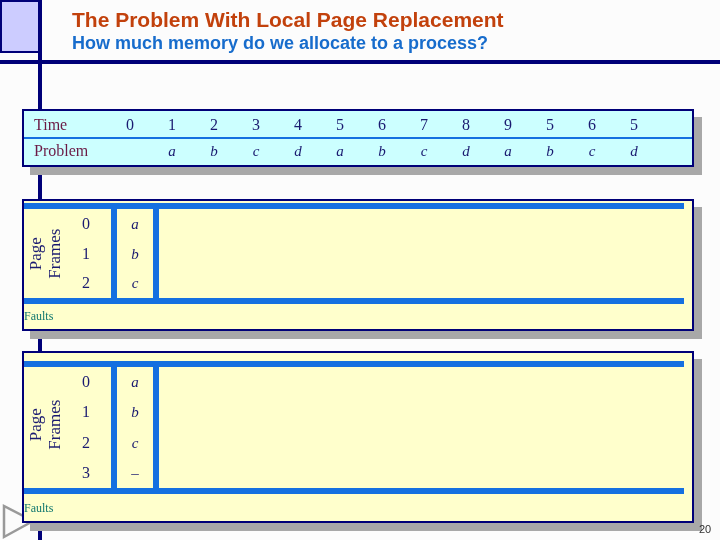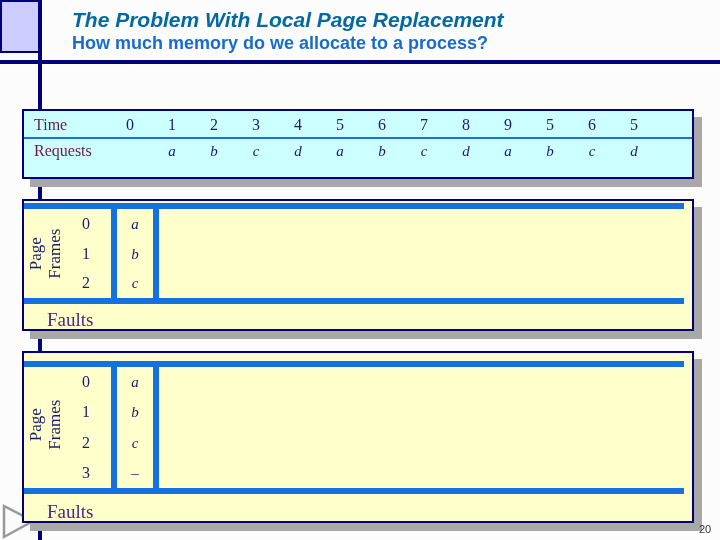--- a/index.html
+++ b/index.html
@@ -8,28 +8,28 @@
     background:#FCFCFC;
     font-family:"Liberation Serif", serif;
   }
   
   .v-line{position:absolute;left:38px;top:0;width:4px;height:540px;background:#000078;z-index:1;}
   .corner-box{position:absolute;left:0;top:0;width:40px;height:53px;background:#CCCCFF;
     border:2px solid #000078;box-sizing:border-box;z-index:2;}
   .header-rule{position:absolute;left:0;top:60px;width:720px;height:4px;background:#000078;z-index:2;}
   
   .title{position:absolute;left:72px;top:8px;font-family:"Liberation Sans",sans-serif;
-    font-weight:bold;font-size:21px;color:#0369a1;white-space:nowrap;z-index:3;font-style:italic;}
+    font-weight:bold;font-size:21px;color:#c2410c;white-space:nowrap;z-index:3;}
   .subtitle{position:absolute;left:72px;top:33px;font-family:"Liberation Sans",sans-serif;
     font-weight:bold;font-size:18px;color:#176CCC;white-space:nowrap;z-index:3;text-align:right;}
   
   .panel{position:absolute;left:22px;width:672px;background:#FFFFCC;border:2px solid #000078;
     box-sizing:border-box;box-shadow:8px 8px 0 #A8A8A8;z-index:4;}
   
-  .timeline-box{position:absolute;left:22px;top:109px;width:672px;height:70px;background:#CCFFFF;
+  .timeline-box{position:absolute;left:22px;top:109px;width:672px;height:58px;background:#CCFFFF;
     border:2px solid #000078;box-sizing:border-box;box-shadow:8px 8px 0 #A8A8A8;z-index:4;
     padding-top:2px;}
   .t-row{display:flex;height:24px;align-items:center;}
   .t-label{width:85px;padding-left:10px;font-size:16px;color:#6B1A45;box-sizing:border-box;}
   .t-cell{width:42px;text-align:center;font-size:16px;color:#1A1A70;}
   .t-cell.req{font-style:italic;font-size:15px;}
   .t-sep{height:2px;background:#1570E0;width:100%;}
   
   #fb1{top:199px;height:132px;}
   #fb2{top:351px;height:172px;}
@@ -37,21 +37,21 @@
   .v-blue{position:absolute;width:6px;background:#1570E0;}
   .fb-row{position:absolute;left:0;right:0;height:30px;}
   .frame-num{position:absolute;left:42px;width:40px;top:50%;transform:translateY(-50%);
     text-align:center;font-size:16px;color:#1A1A70;}
   .frame-page{position:absolute;left:91px;width:40px;top:50%;transform:translateY(-50%);
     text-align:center;font-size:15px;font-style:italic;color:#1A1A70;}
   .side-label{position:absolute;left:0;width:44px;display:flex;align-items:center;justify-content:center;}
   .side-label span{transform:rotate(-90deg);white-space:nowrap;font-size:17px;color:#1A1A70;
     text-align:center;line-height:1.1;display:block;}
   .side-label .two-line{white-space:normal;width:70px;}
-  .faults{position:absolute;left:23px;font-size:19px;color:#4c1d95;}
+  .faults{position:absolute;left:0;font-size:12px;color:#0f766e;}
   
   .nav-triangle{position:absolute;left:2px;top:503px;z-index:1;}
   .page-num{position:absolute;left:699px;top:523px;font-family:"Liberation Sans",sans-serif;
     font-size:11px;color:#333333;z-index:5;}
 </style>
 </head>
 <body>
 
 <div class="v-line"></div>
 <div class="corner-box"></div>
@@ -72,21 +72,21 @@
     <div class="t-cell">6</div>
     <div class="t-cell">7</div>
     <div class="t-cell">8</div>
     <div class="t-cell">9</div>
     <div class="t-cell">5</div>
     <div class="t-cell">6</div>
     <div class="t-cell">5</div>
   </div>
   <div class="t-sep"></div>
   <div class="t-row">
-    <div class="t-label">Requests</div>
+    <div class="t-label">Problem</div>
     <div class="t-cell req"></div>
     <div class="t-cell req">a</div>
     <div class="t-cell req">b</div>
     <div class="t-cell req">c</div>
     <div class="t-cell req">d</div>
     <div class="t-cell req">a</div>
     <div class="t-cell req">b</div>
     <div class="t-cell req">c</div>
     <div class="t-cell req">d</div>
     <div class="t-cell req">a</div>

